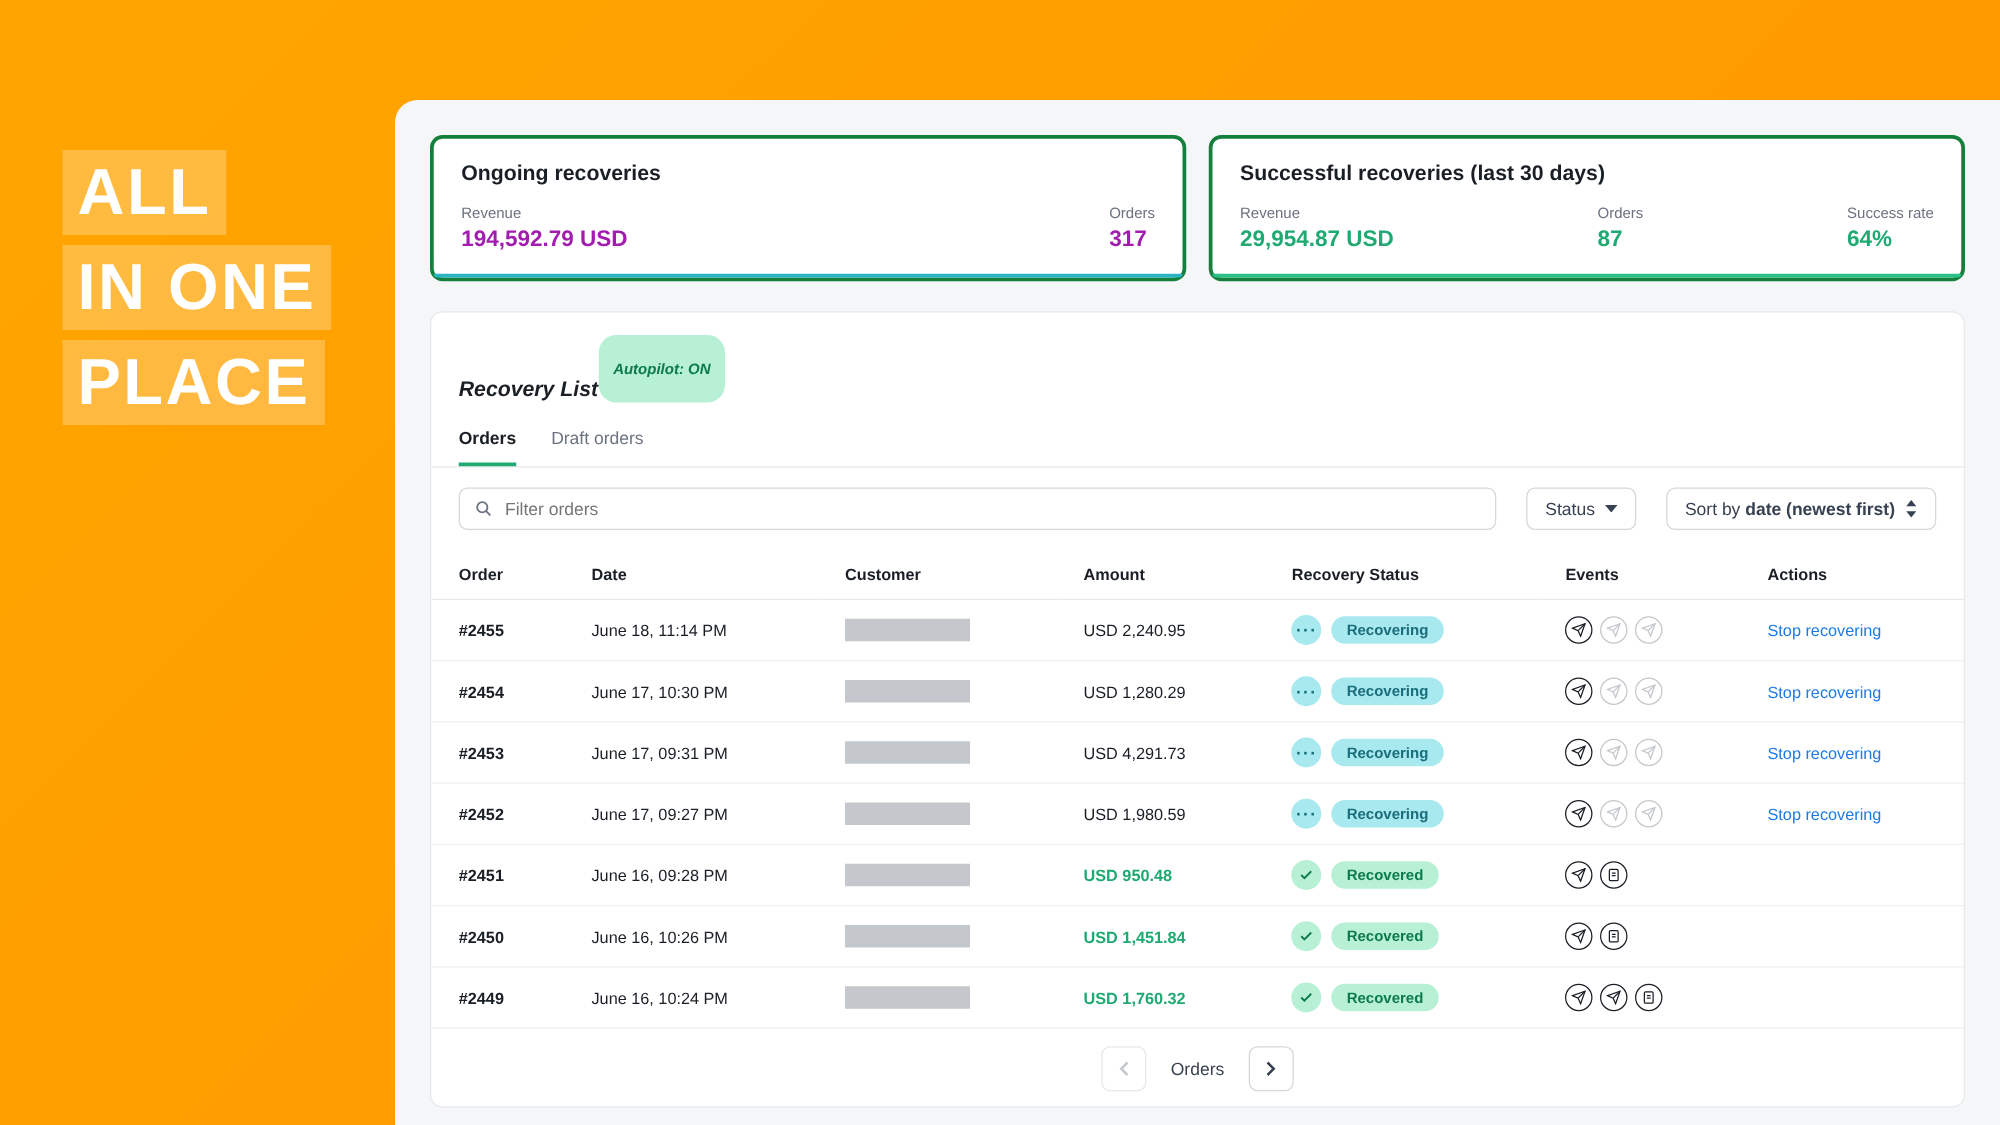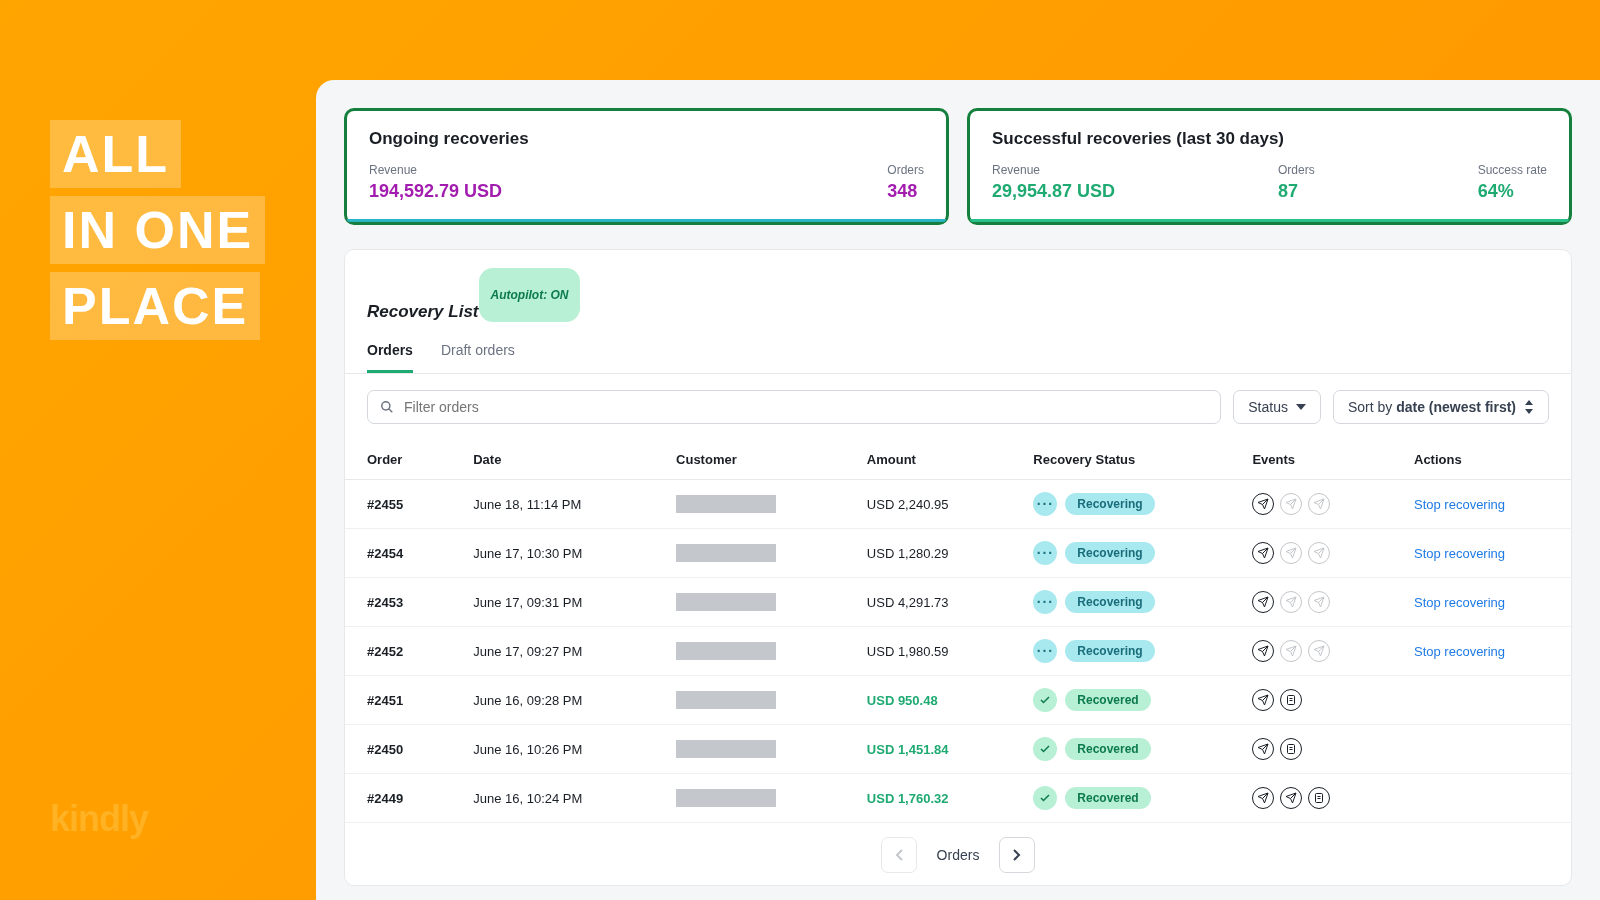--- a/index.html
+++ b/index.html
@@ -28,21 +28,21 @@
 
     .recovery-panel { background: #fff; border: 1px solid #e6e8ea; border-radius: 10px; padding: 18px 0 12px; }
     .rp-header { display: flex; align-items: flex-end; padding: 0 22px 10px; font-style: italic; }
     .rp-title { font-size: 17px; font-weight: 700; color: #1a1f26; }
     .autopilot-badge { background: #b7f0d4; color: #0d7a4e; font-size: 12px; font-weight: 600; padding: 20px 12px; border-radius: 14px; }
 
     .tabs { display: flex; gap: 28px; padding: 0 22px; border-bottom: 1px solid #e6e8ea; }
     .tab { font-size: 14px; color: #6b7280; padding: 10px 0 12px; cursor: pointer; border-bottom: 3px solid transparent; }
     .tab.active { color: #1a1f26; font-weight: 600; border-bottom-color: #1faa72; }
 
-    .controls { display: flex; gap: 12px; padding: 16px 22px; }
+    .controls { display: flex; gap: 24px; padding: 16px 22px; }
     .search { flex: 1; display: flex; align-items: center; border: 1px solid #d4d8dd; border-radius: 7px; padding: 8px 12px; gap: 10px; }
     .search input { border: none; outline: none; font-size: 14px; flex: 1; color: #374151; }
     .dropdown-btn { display: flex; align-items: center; gap: 8px; border: 1px solid #d4d8dd; border-radius: 7px; padding: 8px 14px; font-size: 14px; color: #374151; background: #fff; cursor: pointer; }
     .dropdown-btn.sort { min-width: 200px; justify-content: space-between; }
 
     table { width: 100%; border-collapse: collapse; }
     th, td { text-align: left; padding: 12px 22px; font-size: 13px; }
     th { color: #1a1f26; font-weight: 700; border-bottom: 1px solid #e6e8ea; }
     tbody tr { border-bottom: 1px solid #eef0f2; }
     td { color: #1a1f26; }
@@ -70,35 +70,34 @@
   </style>
 </head>
 <body>
 
 <div class="left-panel">
   <div class="hero-title">
     <span>ALL</span>
     <span>IN ONE</span>
     <span>PLACE</span>
   </div>
-  <div class="brand">kindly</div>
 </div>
 
 <div class="app-panel">
   <div class="cards">
     <div class="card ongoing">
       <div class="card-title">Ongoing recoveries</div>
       <div class="card-metrics">
         <div>
           <div class="metric-label">Revenue</div>
           <div class="metric-value teal">194,592.79 USD</div>
         </div>
         <div>
           <div class="metric-label">Orders</div>
-          <div class="metric-value teal">348</div>
+          <div class="metric-value teal">317</div>
         </div>
       </div>
     </div>
     <div class="card success">
       <div class="card-title">Successful recoveries (last 30 days)</div>
       <div class="card-metrics">
         <div>
           <div class="metric-label">Revenue</div>
           <div class="metric-value green">29,954.87 USD</div>
         </div>

